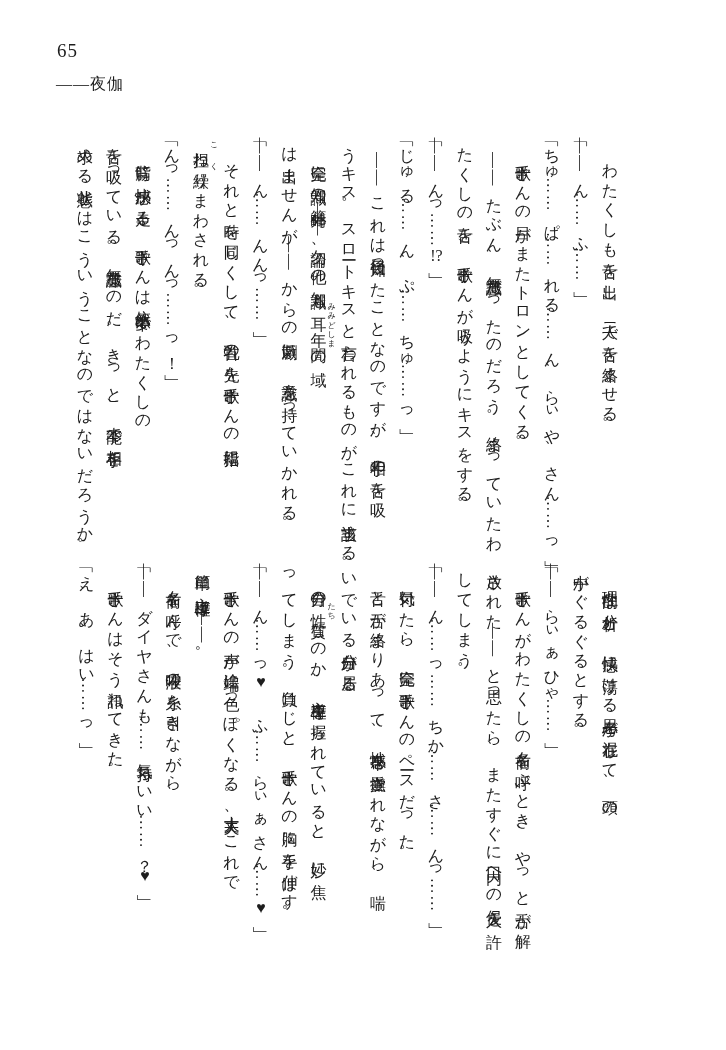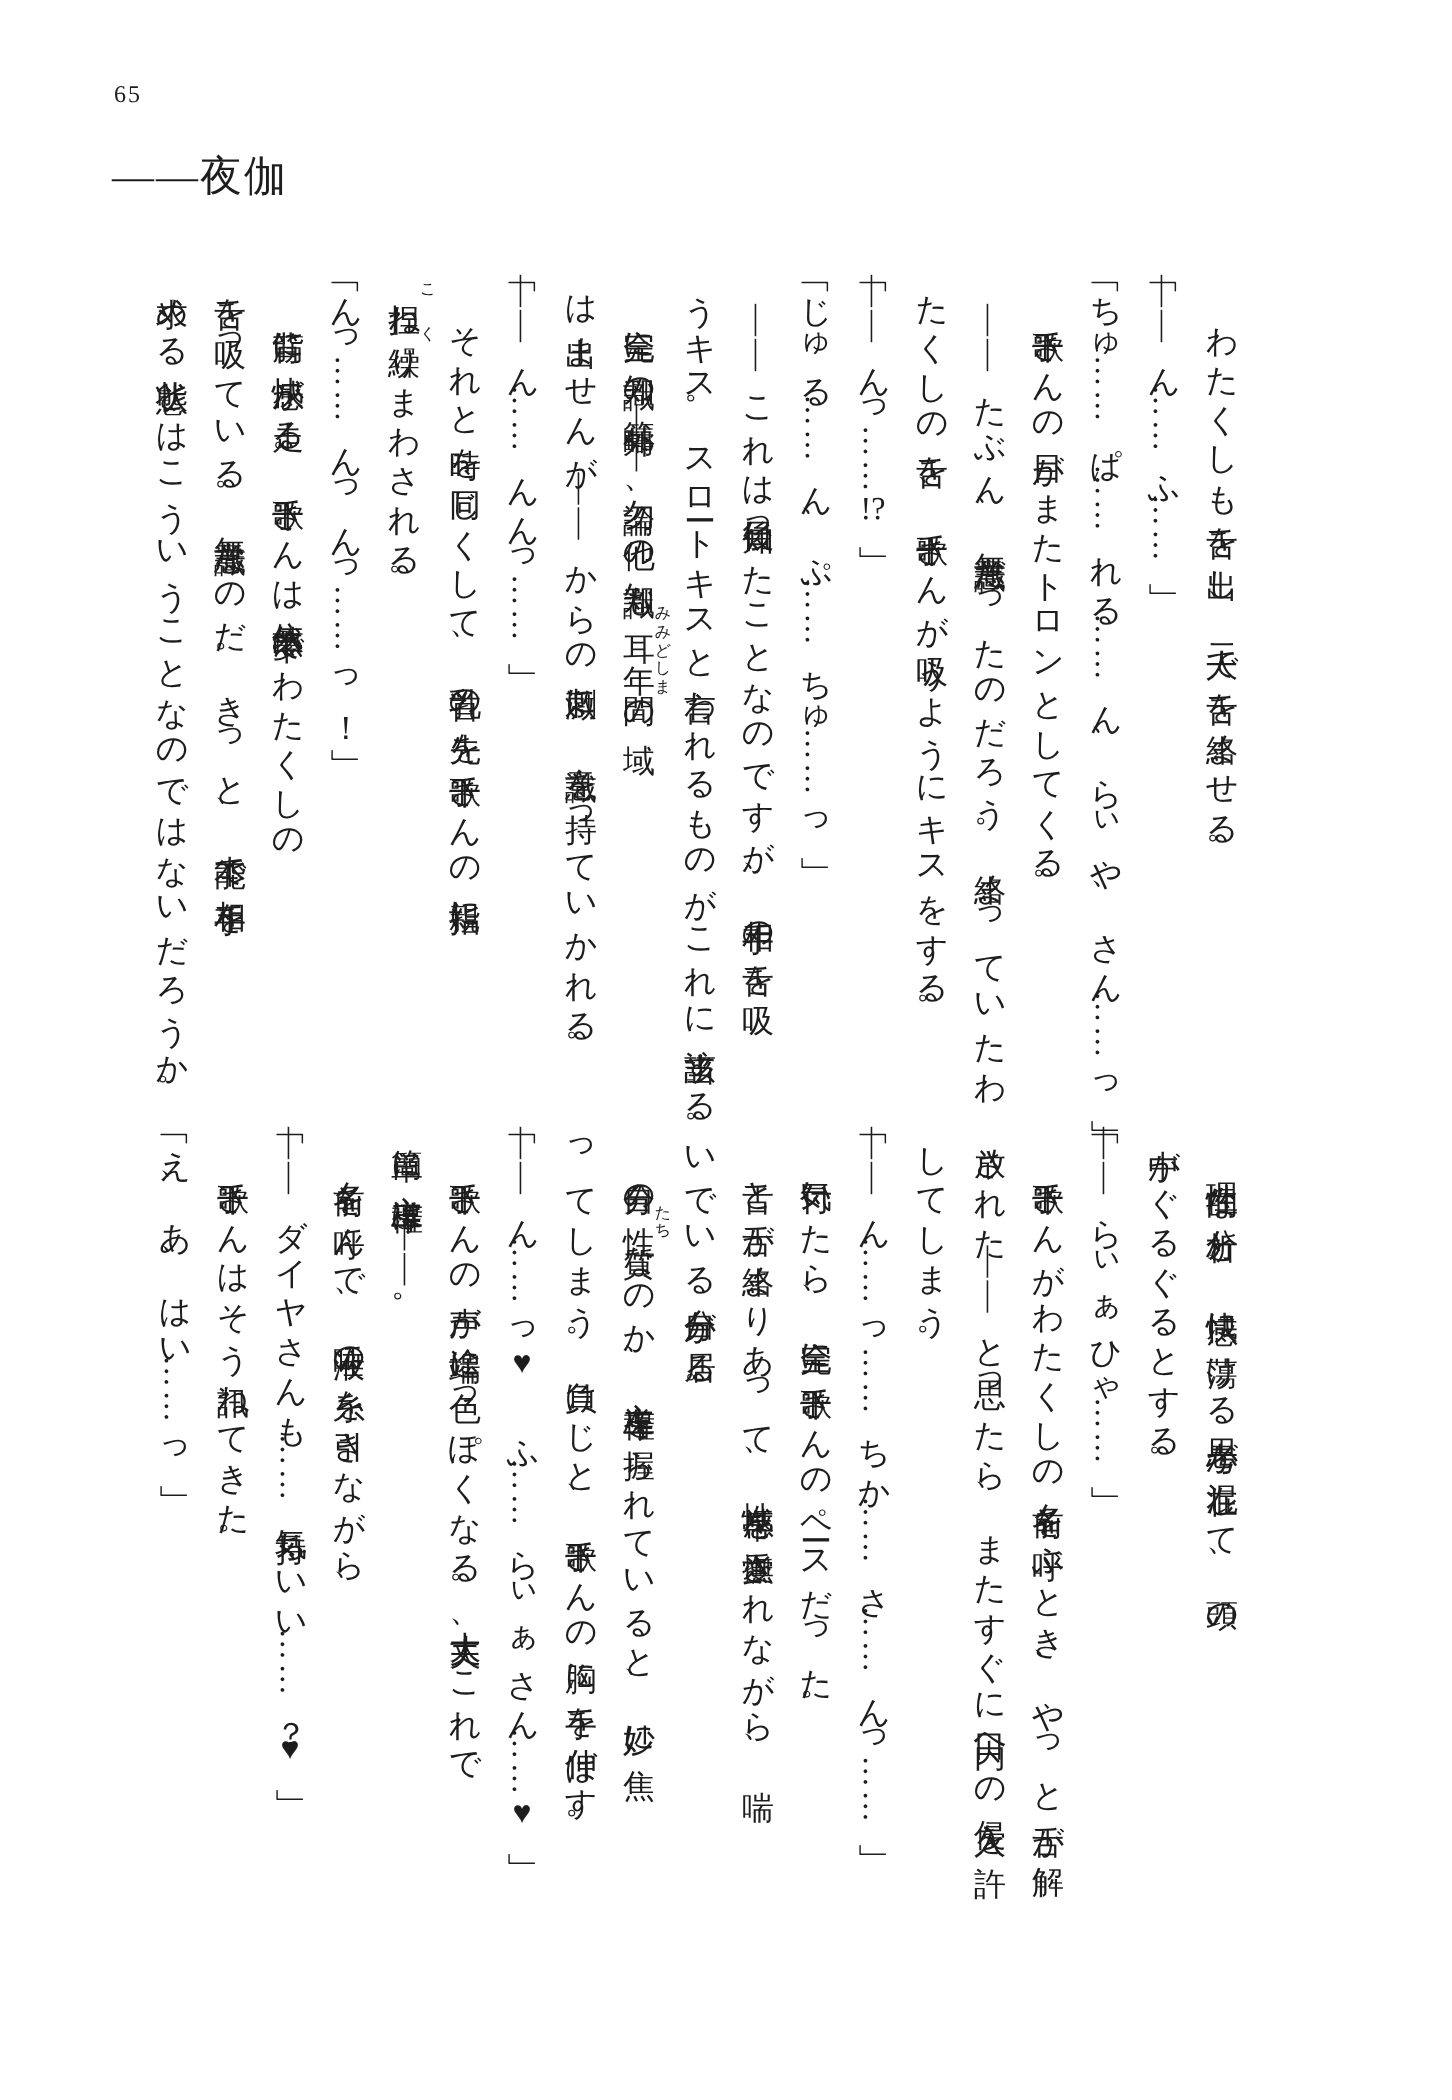--- a/index.html
+++ b/index.html
@@ -6,25 +6,25 @@
   body {
     width:726px; height:1050px;
     background:#ffffff;
     color:#1d1d1d;
     font-family:"Liberation Serif","DejaVu Serif",serif;
     position:relative;
     overflow:hidden;
   }
   .page-number {
     position:absolute; left:57px; top:40px;
-    font-size:12px; letter-spacing:1px;
+    font-size:19px; letter-spacing:1px;
   }
   .running-header {
     position:absolute; left:56px; top:74px;
-    font-size:21px; letter-spacing:1px;
+    font-size:16px; letter-spacing:1px;
   }
   .vblock {
     position:absolute;
     writing-mode:vertical-rl;
     -webkit-writing-mode:vertical-rl;
     text-orientation:mixed;
     font-size:16px;
     line-height:29px;
     letter-spacing:1.5px;
   }

